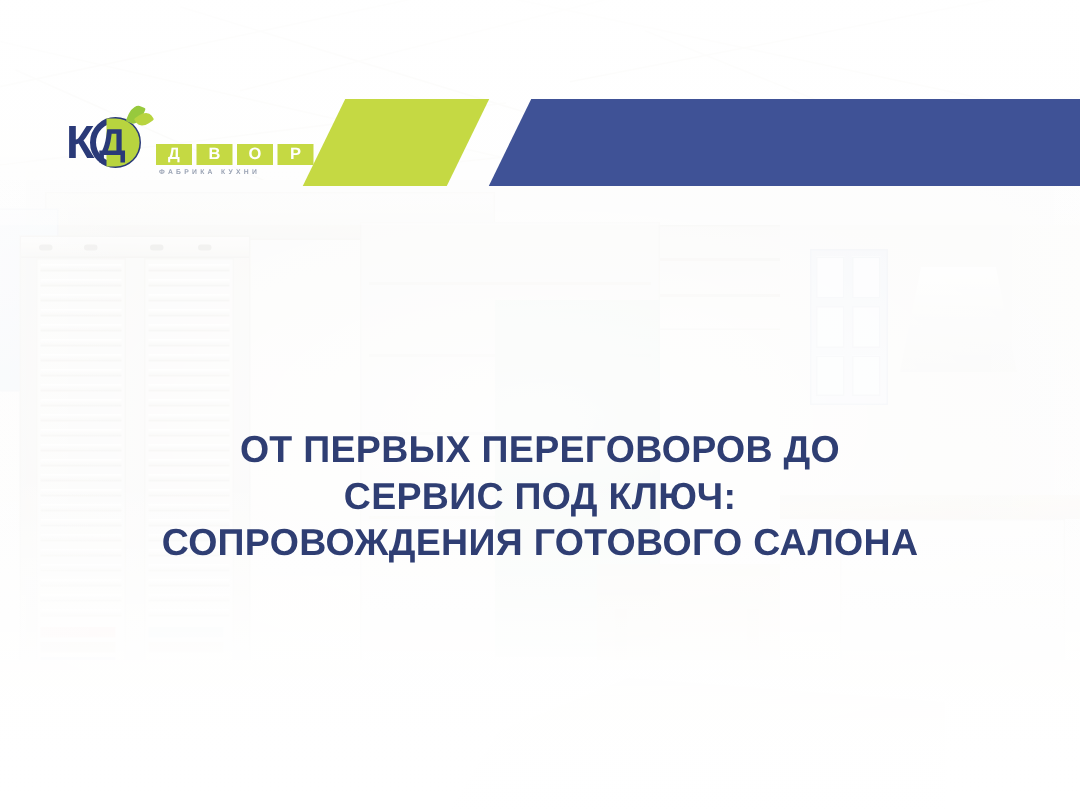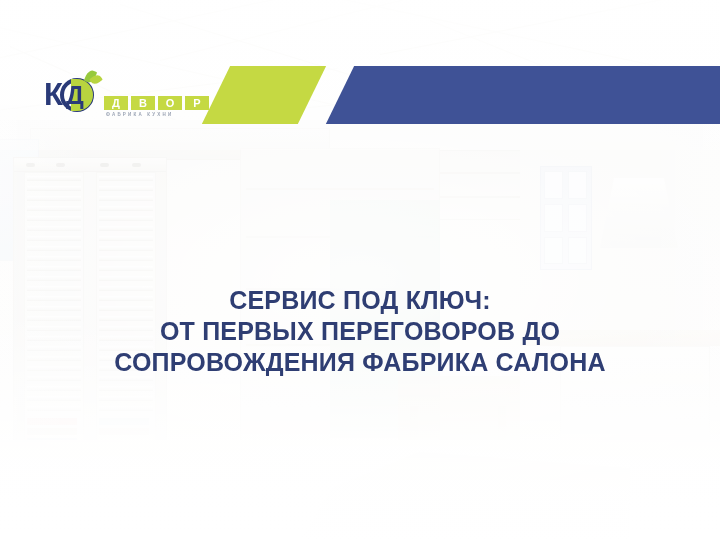--- a/index.html
+++ b/index.html
@@ -469,23 +469,23 @@
       <span>Д</span>
       <span>В</span>
       <span>О</span>
       <span>Р</span>
     </div>
     <div class="logo-tag">ФАБРИКА КУХНИ</div>
   </div>
 
 
   <div class="subtitle">
+    <div>ОТ ПЕРВЫХ ПЕРЕГОВОРОВ ДО</div>
     <div>СЕРВИС ПОД КЛЮЧ:</div>
-    <div>ОТ ПЕРВЫХ ПЕРЕГОВОРОВ ДО</div>
-    <div>СОПРОВОЖДЕНИЯ ФАБРИКА САЛОНА</div>
+    <div>СОПРОВОЖДЕНИЯ ГОТОВОГО САЛОНА</div>
   </div>
 
   <div class="avito">
     <span class="avito-dots">
       <i></i>
         <i></i>
         <i></i>
         <i></i>
     </span>
     <span class="avito-word">Avito</span>

